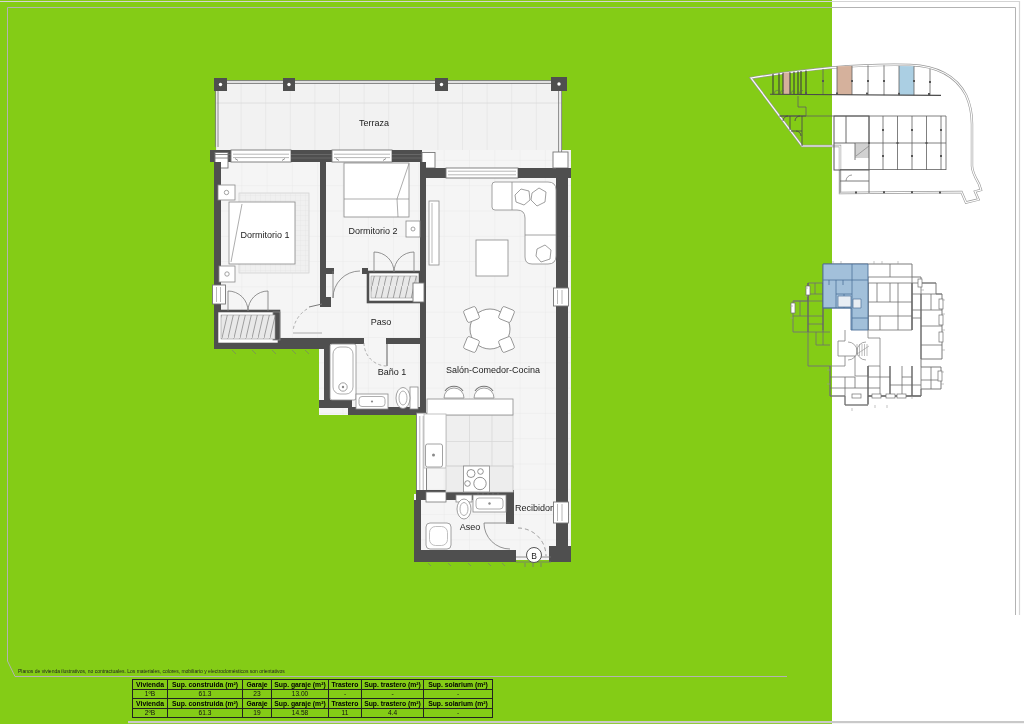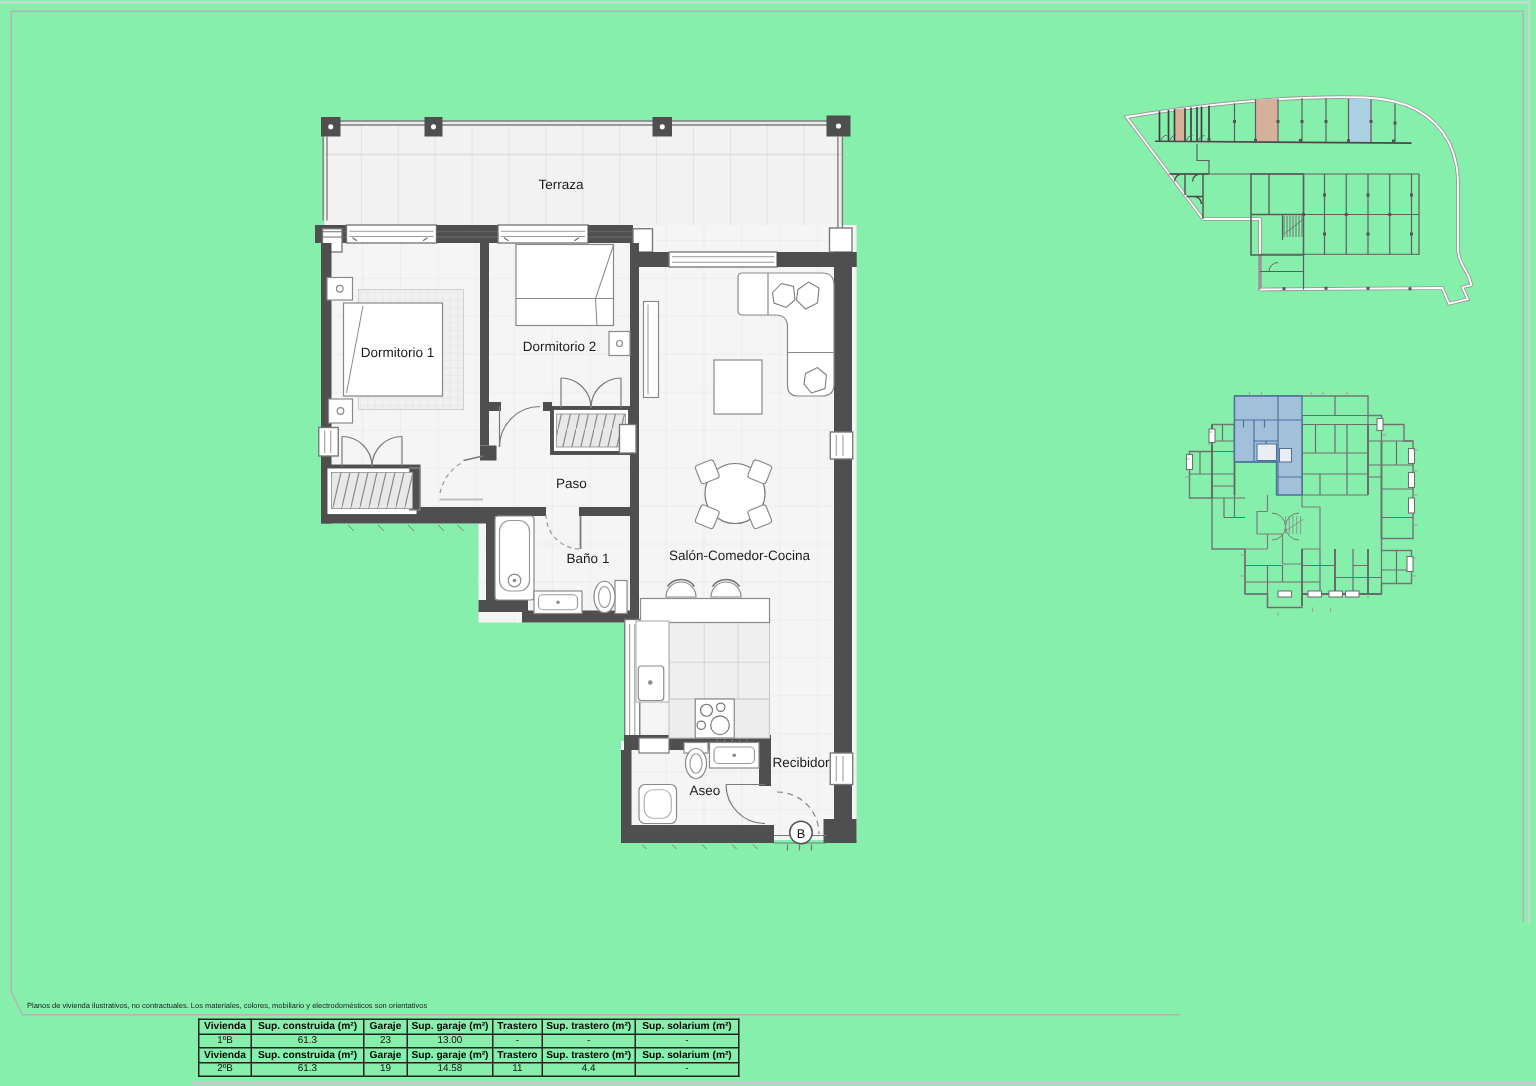--- a/index.html
+++ b/index.html
@@ -1,17 +1,17 @@
 <!DOCTYPE html>
 <html><head>
 <meta charset="utf-8">
 <style>
 html,body{margin:0;padding:0;background:#ffffff}
 body{width:1024px;height:724px;overflow:hidden;font-family:"Liberation Sans",sans-serif}
-#page{position:relative;width:1024px;height:724px;background:#86efac}
+#page{position:relative;width:832px;height:724px;background:#84cc16}
 .abs{position:absolute}
 td{padding:0;margin:0}
 </style>
 </head>
 <body>
 <div id="page">
 <svg class="abs" style="left:0;top:0" width="1024" height="724" viewBox="0 0 1024 724">
 <defs>
 <pattern id="tile" width="25.3" height="25.3" patternUnits="userSpaceOnUse" x="216" y="84">
 <path d="M25.3 0H0V25.3" fill="none" stroke="#e6e6e6" stroke-width="0.8"></path>

